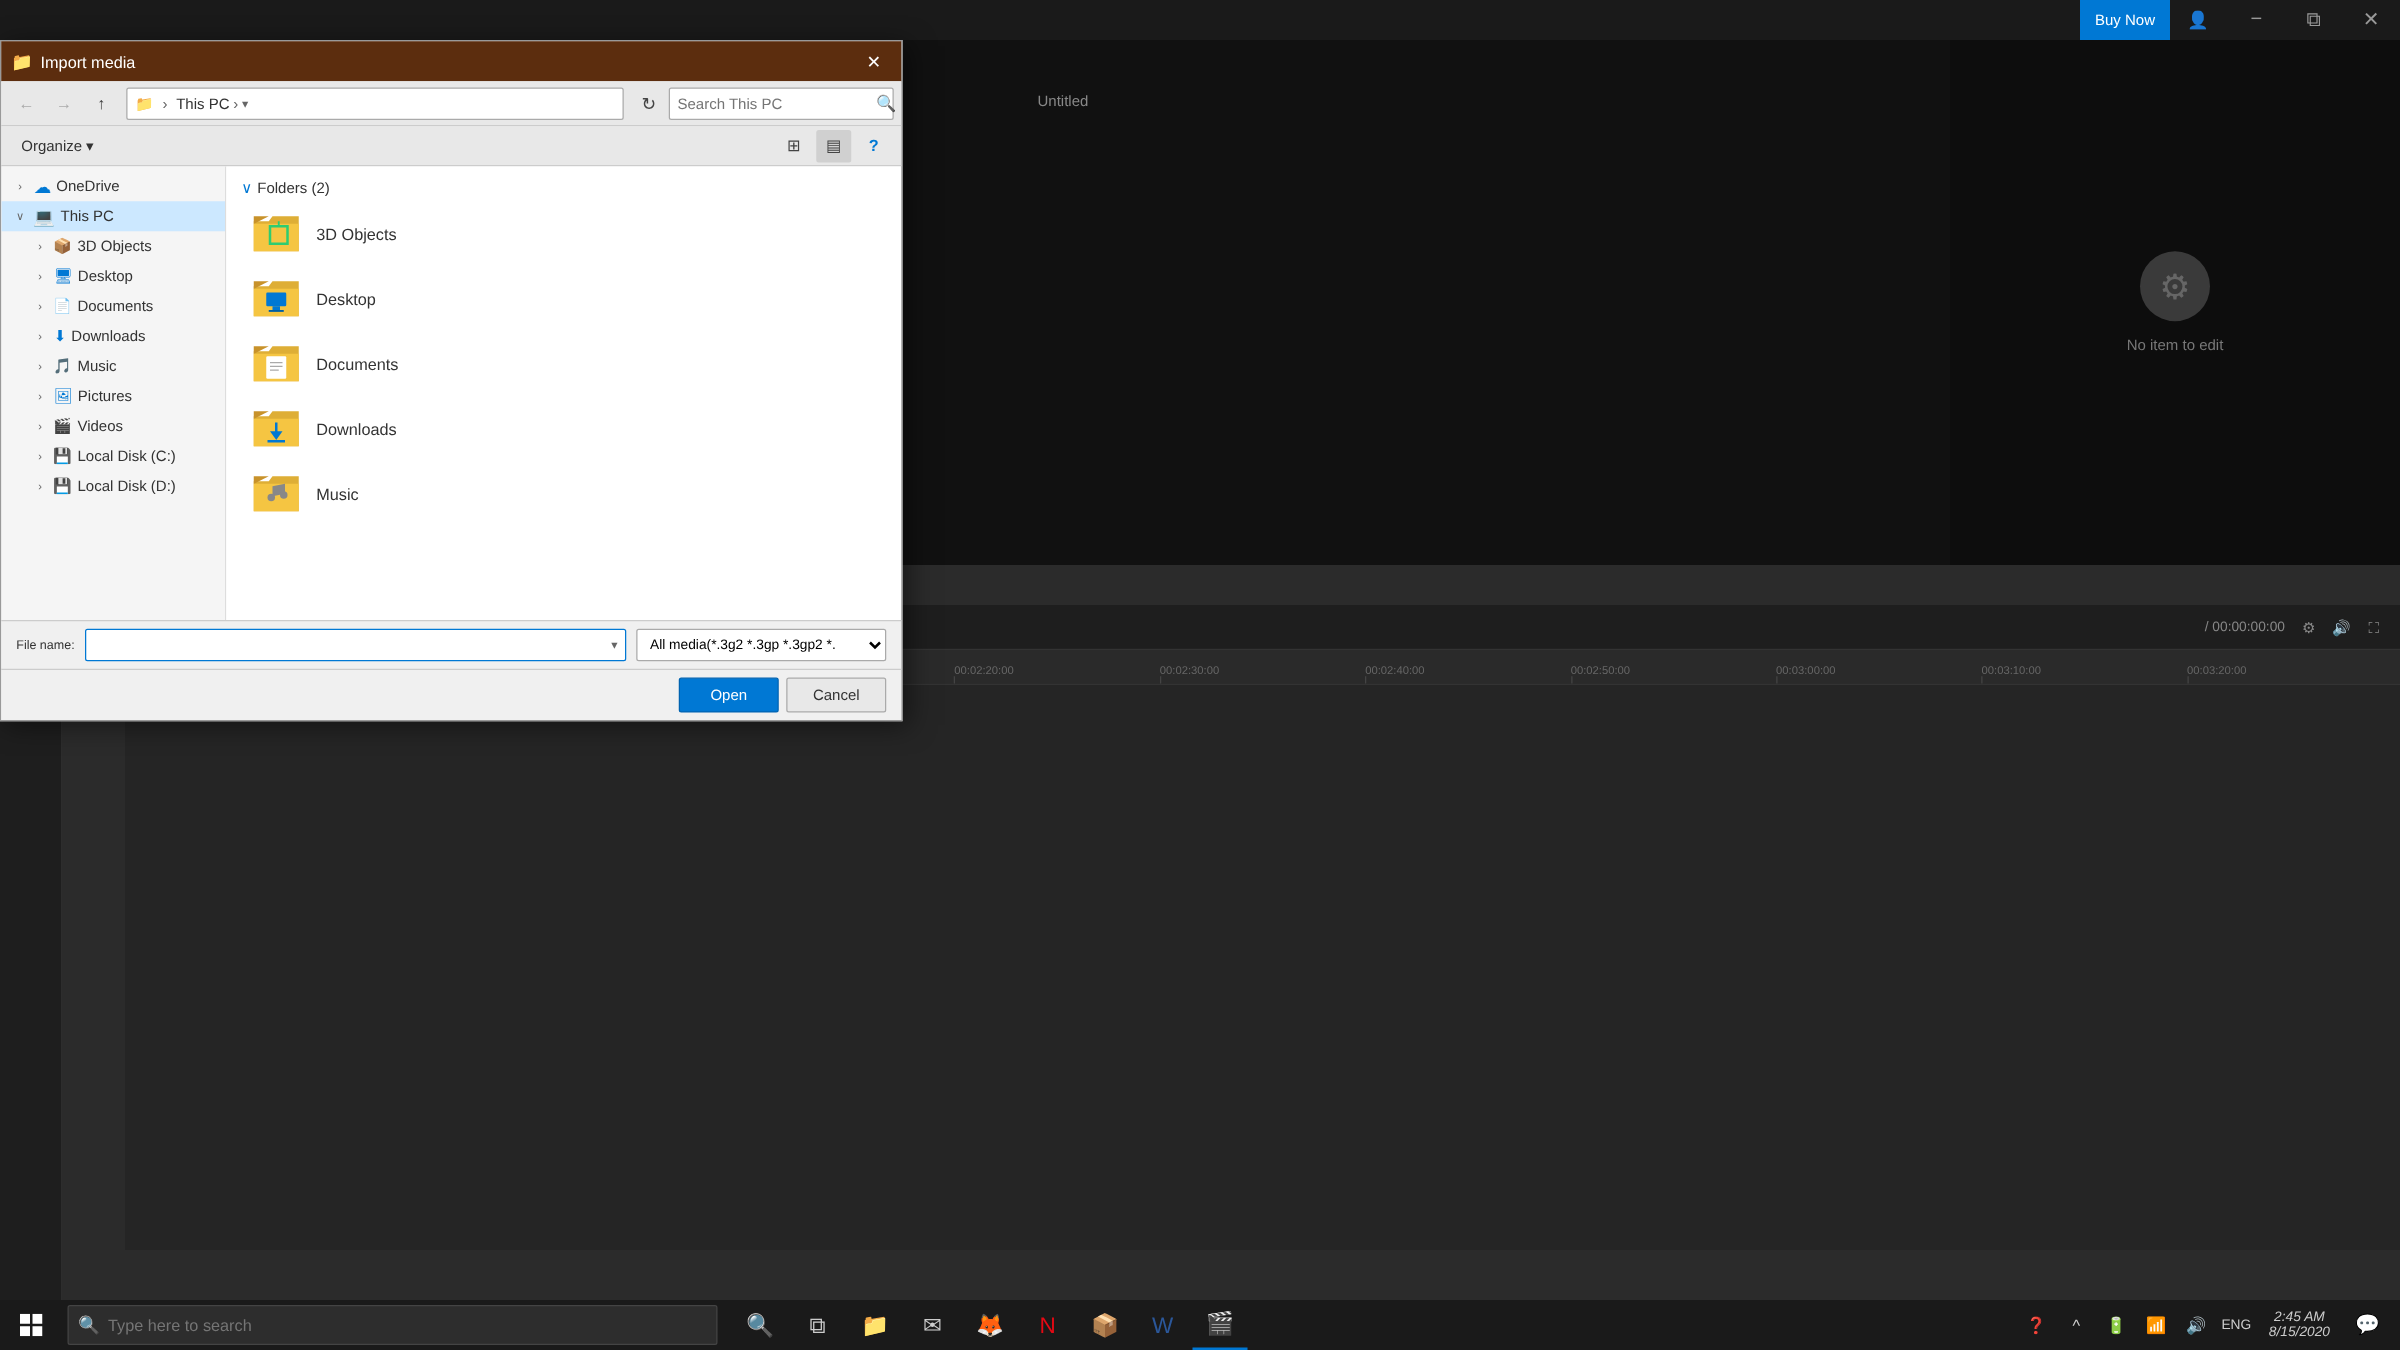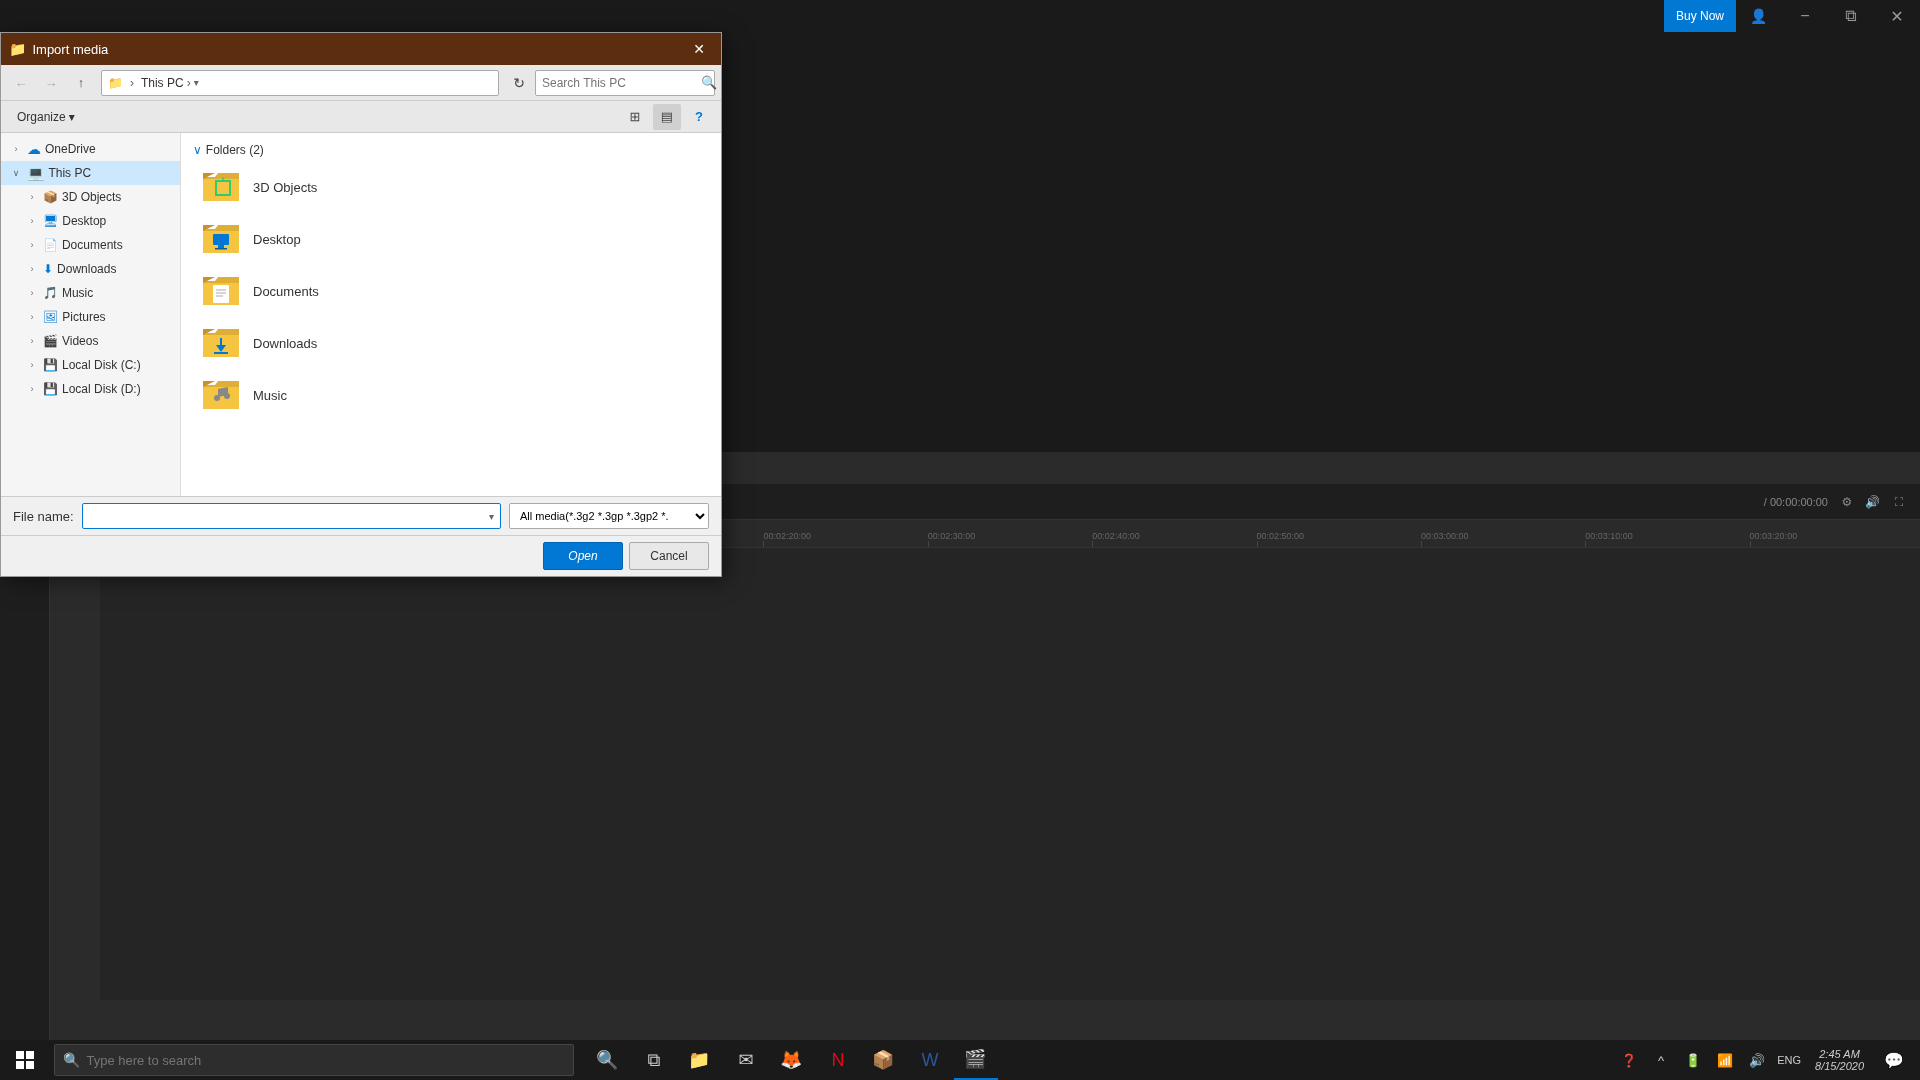--- a/index.html
+++ b/index.html
@@ -490,21 +490,20 @@
       border-radius: 2px;
       background: #e8e8e8;
       font-size: 12px;
       color: #333;
       cursor: pointer;
     }
     .action-btn.primary {
       background: #0078d4;
       color: white;
       border-color: #0063b1;
-      font-style: italic;
     }
 
     
     .main-content {
       position: absolute;
       top: 32px;
       left: 50px;
       right: 0;
       bottom: 40px;
     }
@@ -658,20 +657,23 @@
   <button class="buy-now-btn">Buy Now</button>
   <button class="user-icon-btn">👤</button>
   <button class="title-btn">−</button>
   <button class="title-btn">⧉</button>
   <button class="title-btn close">✕</button>
 </div>
 
 <div class="main-content">
 
   <div class="preview-panel">
+    <div class="video-panel">
+      <span class="video-panel-title">Untitled</span>
+    </div>
     <div class="right-preview">
       <div class="gear-circle">⚙</div>
       <div class="no-item-label">No item to edit</div>
     </div>
   </div>
 
   <div class="timeline-section">
     <div class="timeline-top-bar">
       <button class="tl-btn">⏮</button>
       <button class="tl-btn">◀</button>
@@ -924,21 +926,21 @@
             <circle cx="26" cy="19" r="3" fill="#888"></circle>
           </svg>
           <span>Music</span>
         </div>
 
       </div>
     </div>
   </div>
 
   <div style="background:#f0f0f0; border-top:1px solid #ccc; padding:6px 12px; display:flex; align-items:center; gap:8px; flex-shrink:0;">
-    <span style="font-size:13px;color:#333;white-space:nowrap;">File name:</span>
+    <span style="font-size:10px;color:#333;white-space:nowrap;">File name:</span>
     <div style="flex:1;height:26px;background:white;border:1px solid #0078d4;border-radius:2px;display:flex;align-items:center;padding:0 6px;">
       <input type="text" style="border: none; outline: none; font-size: 12px; width: 100%; background: transparent;">
       <span style="font-size:10px;color:#666;cursor:pointer;">▾</span>
     </div>
     <select style="width:200px;height:26px;background:white;border:1px solid #aaa;border-radius:2px;padding:0 6px;font-size:11px;outline:none;">
       <option>All media(*.3g2 *.3gp *.3gp2 *.</option>
     </select>
   </div>
 
   <div style="background:#f0f0f0;border-top:1px solid #ccc;padding:6px 12px;display:flex;align-items:center;justify-content:flex-end;gap:6px;flex-shrink:0;">

